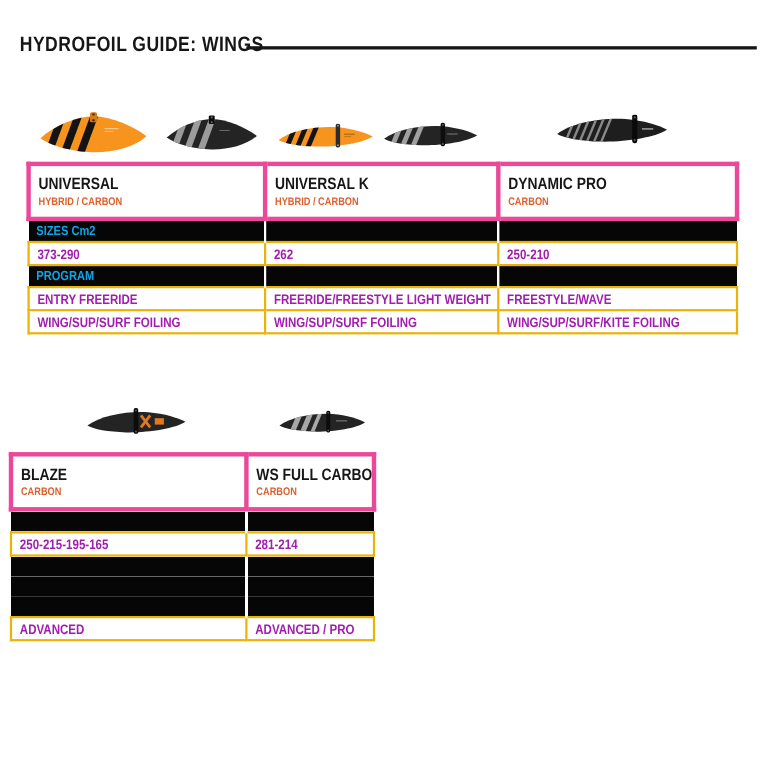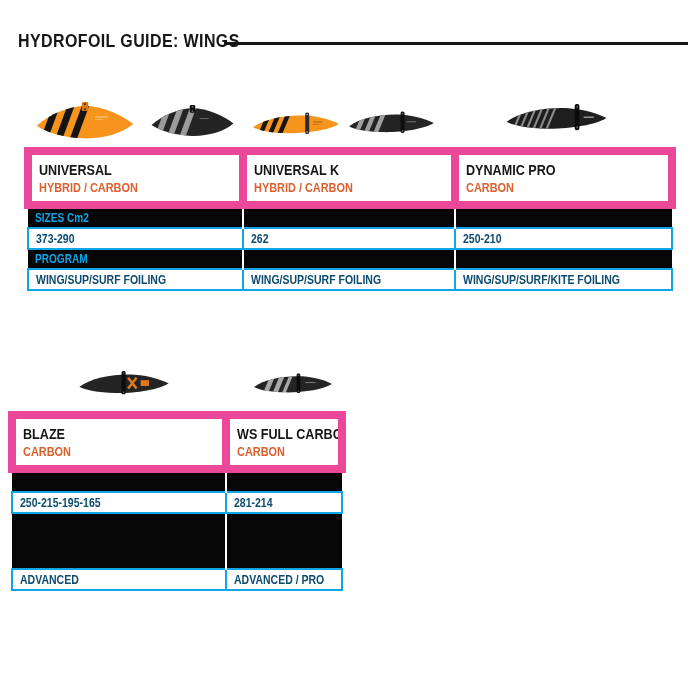--- a/index.html
+++ b/index.html
@@ -11,26 +11,26 @@
   .page-title{position:absolute;left:18px;top:30px;margin:0;font-size:19px;color:#161616;letter-spacing:.5px;font-weight:bold;}
   .title-rule{position:absolute;left:224px;top:42px;width:464px;height:3px;background:#161616;}
 
   .wing{position:absolute;}
   .wing svg{display:block;}
 
   table.spec{position:absolute;border-collapse:collapse;table-layout:fixed;background:#fff;}
   table.t1{left:24px;top:147px;width:644px;}
   table.t2{left:8px;top:411px;width:330px;}
   td{vertical-align:middle;overflow:hidden;}
-  tr.head td{border:8px solid #ec4899;height:42px;padding:2px 0 2px 7px;background:#fff;text-decoration:underline;}
+  tr.head td{border:4px solid #ec4899;height:42px;padding:2px 0 2px 7px;background:#fff;text-decoration:underline;}
   .pname{font-size:15px;color:#161616;line-height:1.3;}
-  .psub{font-size:13px;color:#DC5F2E;line-height:1.2;}
+  .psub{font-size:10px;color:#DC5F2E;line-height:1.2;}
   tr.bar td{background:#060606;height:18px;padding:0 0 0 7px;font-size:12px;color:#0ea5e9;}
   tr.bar td + td{border-left:2px solid #ffffff;}
-  tr.val td{border:2px solid #0ea5e9;height:19px;padding:0 0 0 7px;font-size:12.5px;color:#0c4a6e;background:#fff;}
+  tr.val td{border:2px solid #eab308;height:19px;padding:0 0 0 7px;font-size:12.5px;color:#a21caf;background:#fff;}
 </style>
 </head>
 <body>
 
 <div class="stage">
 
   <h1 class="page-title"><span class="cond">HYDROFOIL GUIDE: WINGS</span></h1>
   <div class="title-rule"></div>
 
   <div class="wing" style="left:35px;top:101px;">
@@ -168,20 +168,25 @@
       <td><span class="cond">373-290</span></td>
       <td><span class="cond">262</span></td>
       <td><span class="cond">250-210</span></td>
     </tr>
     <tr class="bar">
       <td><span class="cond">PROGRAM</span></td>
       <td></td>
       <td></td>
     </tr>
     <tr class="val">
+      <td><span class="cond">ENTRY FREERIDE</span></td>
+      <td><span class="cond">FREERIDE/FREESTYLE LIGHT WEIGHT</span></td>
+      <td><span class="cond">FREESTYLE/WAVE</span></td>
+    </tr>
+    <tr class="val">
       <td><span class="cond">WING/SUP/SURF FOILING</span></td>
       <td><span class="cond">WING/SUP/SURF FOILING</span></td>
       <td><span class="cond">WING/SUP/SURF/KITE FOILING</span></td>
     </tr>
   </tbody>
     </table>
 
   <div class="wing" style="left:78px;top:371px;">
     <svg width="92" height="25" viewBox="0 0 110 30">
       <path d="M1.5,19 C16,8 45,3 68,4.5 C86,6 100,10.5 108.5,15 C97,22.5 68,27 44,26.5 C24,26 8,23 1.5,19 Z" fill="#242424"></path>

